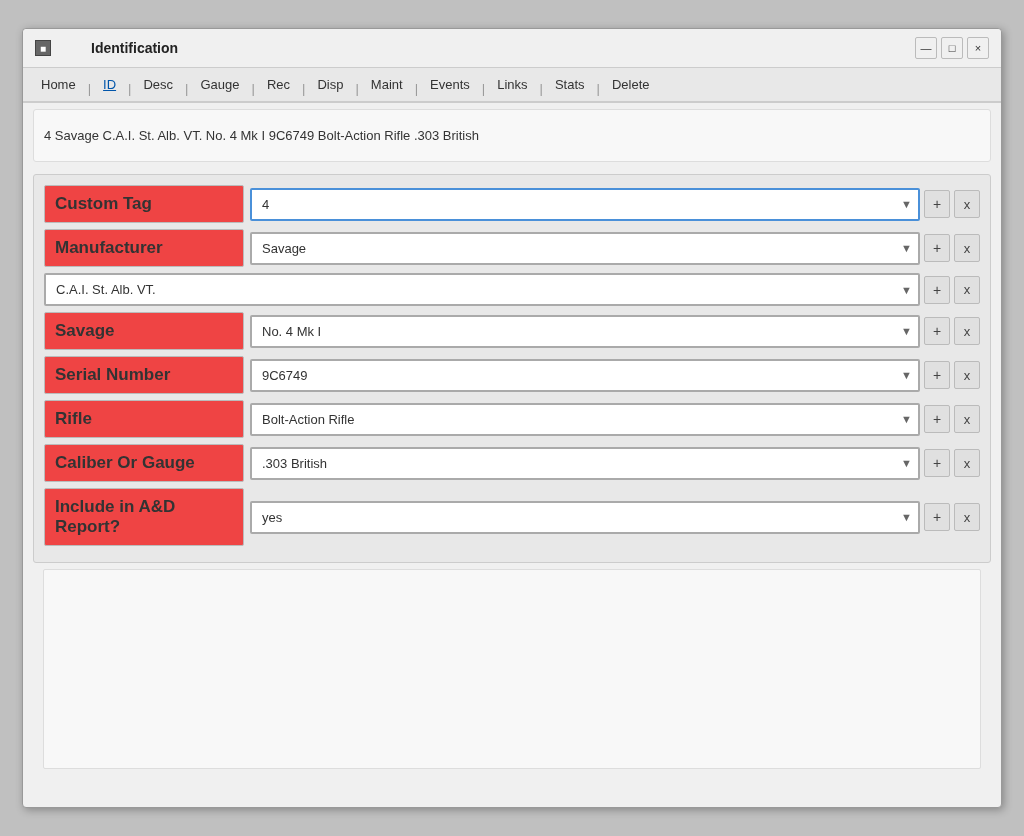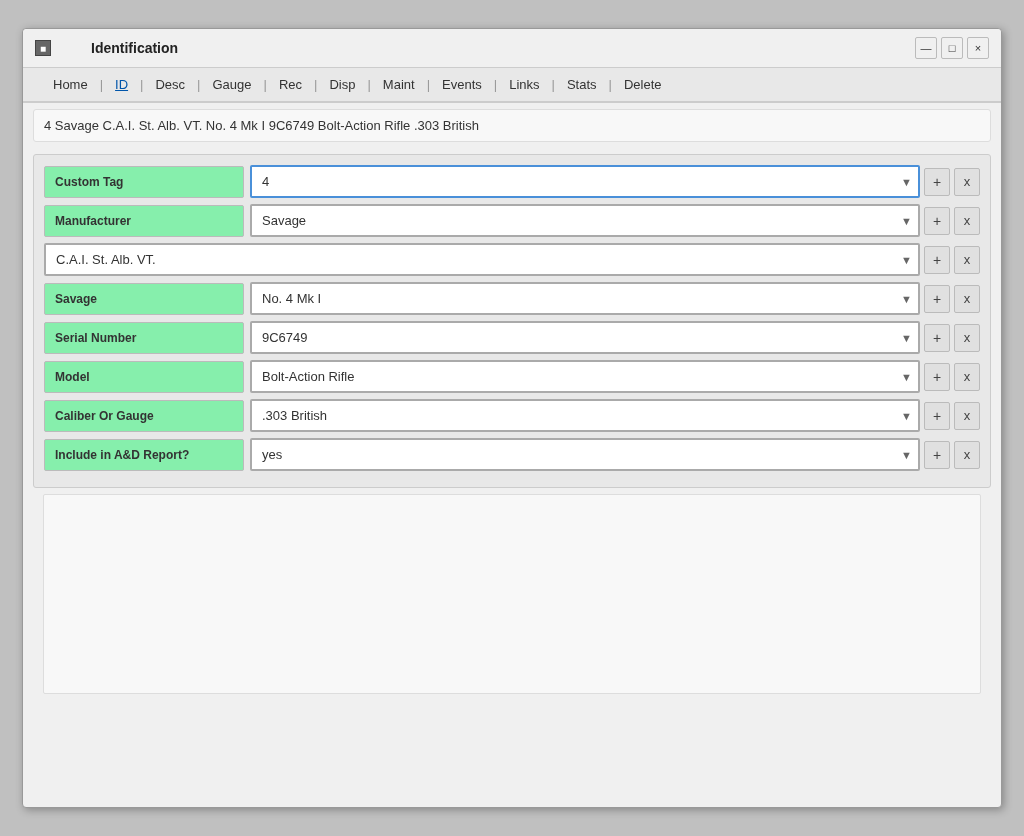--- a/index.html
+++ b/index.html
@@ -76,23 +76,23 @@
       align-items: center;
       justify-content: center;
       font-size: 11px;
       color: #333;
       border-radius: 2px;
     }
 
     .nav-bar {
       background: #e8e8e8;
       border-bottom: 2px solid #ccc;
-      padding: 5px 22px;
-      display: flex;
-      align-items: center;
+      padding: 5px 10px;
+      display: flex;
+      align-items: flex-end;
       gap: 2px;
     }
 
     .nav-item {
       padding: 4px 8px;
       cursor: pointer;
       color: #333;
       font-size: 13px;
       white-space: nowrap;
     }
@@ -105,21 +105,21 @@
 
     .nav-sep {
       color: #999;
       padding: 0 2px;
     }
 
     .breadcrumb-bar {
       background: #f8f8f8;
       border: 1px solid #ddd;
       margin: 6px 10px;
-      padding: 8px 10px;
+      padding: 18px 10px;
       font-size: 13px;
       color: #333;
       border-radius: 3px;
     }
 
     .content-area {
       padding: 6px 10px 10px 10px;
       flex: 1;
     }
 
@@ -133,24 +133,24 @@
     .form-row {
       display: flex;
       align-items: center;
       margin-bottom: 6px;
     }
 
     .form-label {
       width: 200px;
       min-width: 200px;
       padding: 8px 10px;
-      background: #86efac;
+      background: #ef4444;
       border: 1px solid #bbb;
       font-weight: 600;
-      font-size: 12px;
+      font-size: 17px;
       color: #333;
       border-radius: 2px;
       margin-right: 6px;
     }
 
     .form-select-wrapper {
       flex: 1;
       position: relative;
       display: flex;
       align-items: center;
@@ -323,21 +323,21 @@
           <select class="form-select">
             <option>9C6749</option>
           </select>
           <span class="select-arrow">▼</span>
         </div>
         <button class="form-btn-plus">+</button>
         <button class="form-btn-x">x</button>
       </div>
 
       <div class="form-row">
-        <div class="form-label">Model</div>
+        <div class="form-label">Rifle</div>
         <div class="form-select-wrapper">
           <select class="form-select">
             <option>Bolt-Action Rifle</option>
           </select>
           <span class="select-arrow">▼</span>
         </div>
         <button class="form-btn-plus">+</button>
         <button class="form-btn-x">x</button>
       </div>
 

